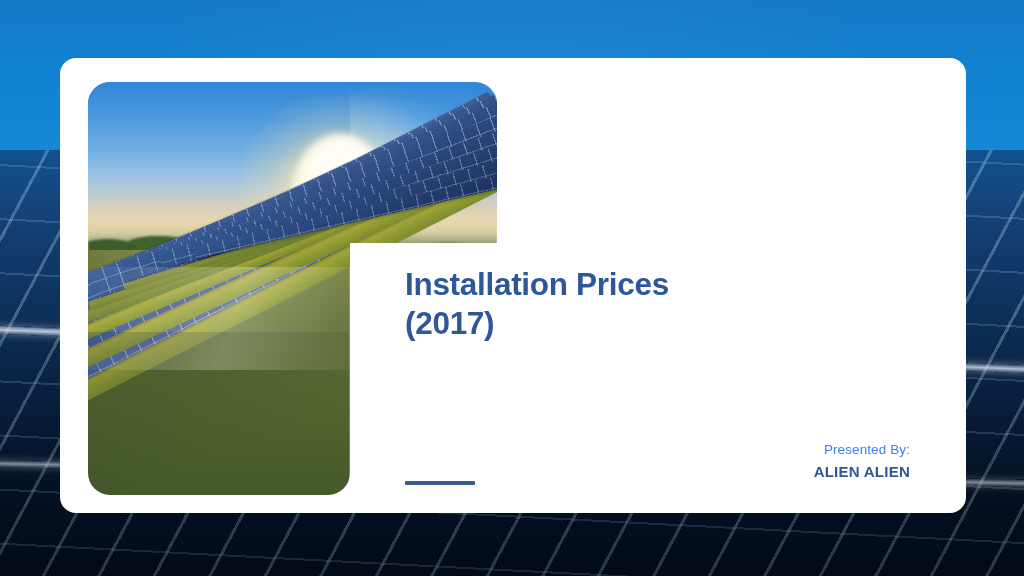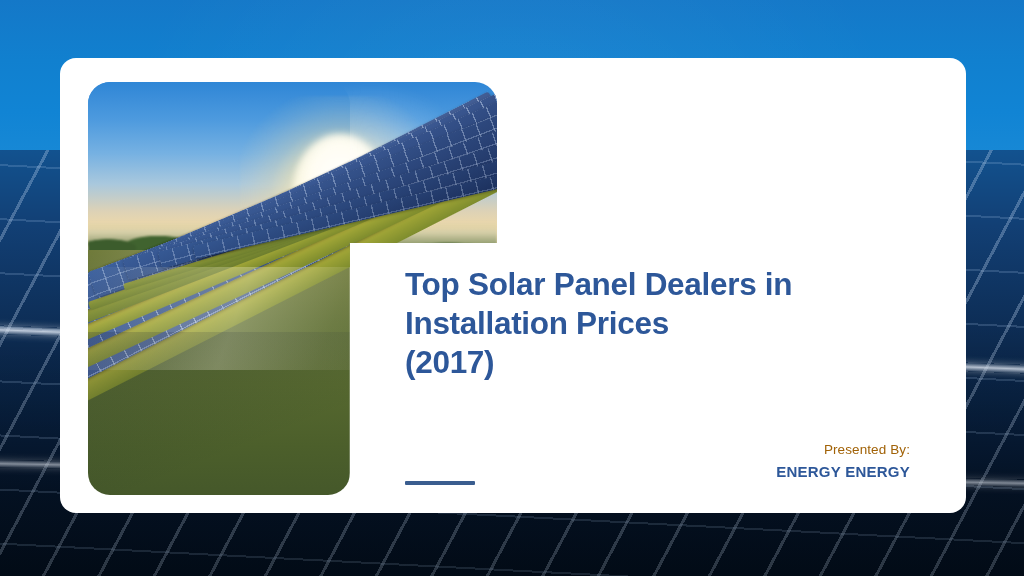--- a/index.html
+++ b/index.html
@@ -158,21 +158,21 @@
     letter-spacing:-0.3px; color:#2d5799;
   }
   #divider {
     position:absolute; left:345px; top:423px; width:70px; height:4px;
     background:#3a5d8f; border-radius:1px;
   }
   #presenter {
     position:absolute; right:56px; top:382px; text-align:right;
   }
   #presenter .by {
-    font-size:13.5px; color:#a16207; letter-spacing:.1px; line-height:19px;
+    font-size:13.5px; color:#3b82f6; letter-spacing:.1px; line-height:19px;
   }
   #presenter .brand {
     font-size:15px; font-weight:bold; color:#2d5799;
     letter-spacing:.25px; line-height:21px; margin-top:2px;
   }
 </style>
 </head>
 <body>
 
 <div id="bg">
@@ -279,24 +279,23 @@
             </div>
             <div class="row" style="left: 105px; top: 164px; width: 360px; height: 13px; transform: rotate(-13deg); background: linear-gradient(170deg, rgb(52, 86, 144) 0%, rgb(25, 43, 86) 100%); box-shadow: rgba(0, 0, 0, 0.35) 0px 1px 3px;">
               <div class="cells" style="opacity: 0.526;"></div>
             </div>
           </div>
       </div>
     </div>
   </div>
 
   <h1 id="title">
-      <div>Top Solar Panel Dealers in</div>
       <div>Installation Prices</div>
       <div>(2017)</div>
     </h1>
 
   <div id="divider"></div>
 
   <div id="presenter">
     <div class="by">Presented By:</div>
-    <div class="brand">ENERGY ENERGY</div>
+    <div class="brand">ALIEN ALIEN</div>
   </div>
 </div>
 
 </body></html>

